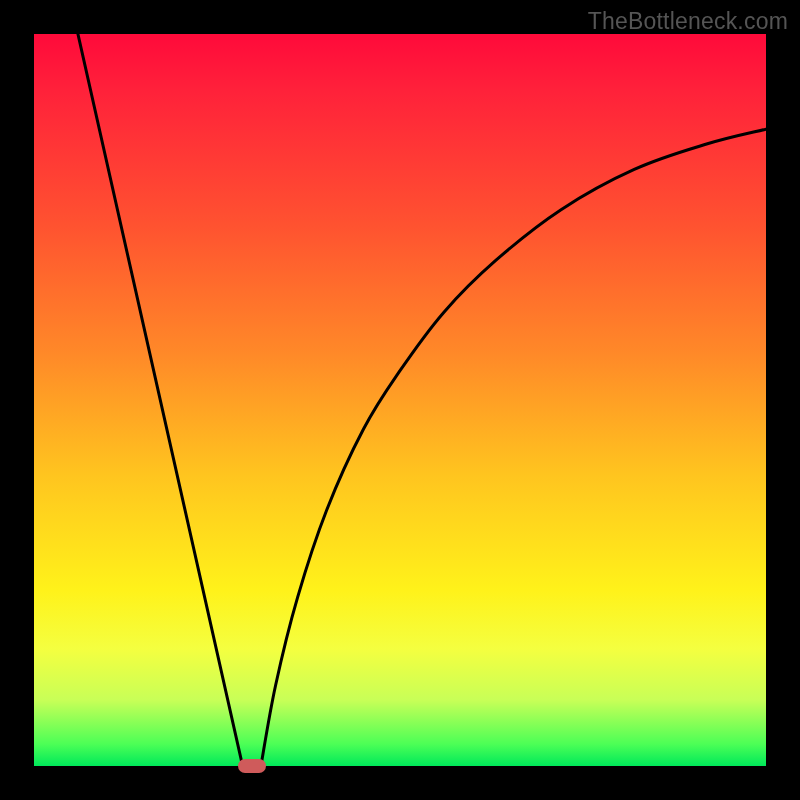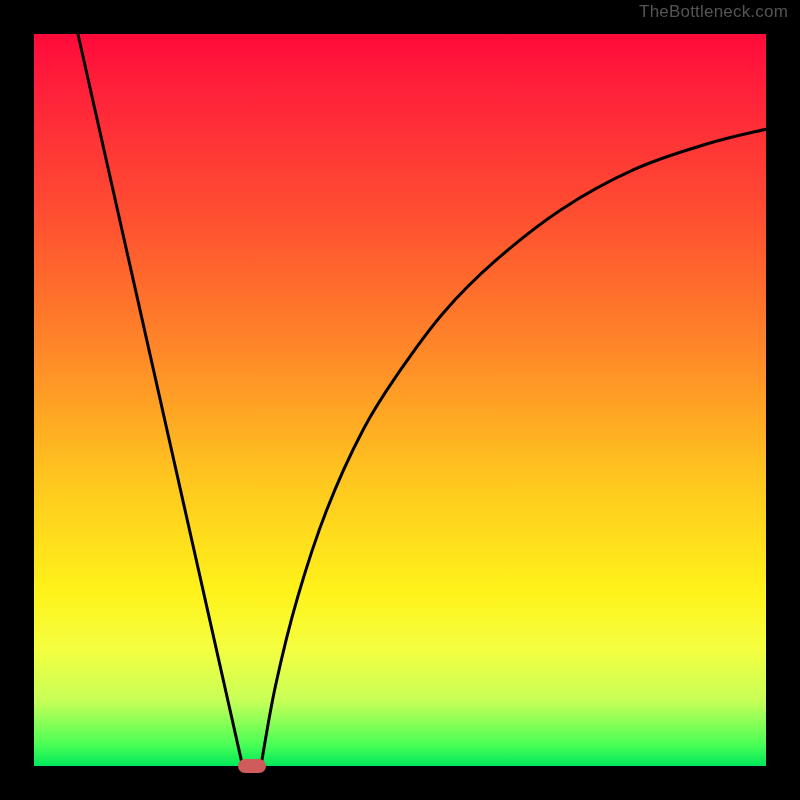--- a/index.html
+++ b/index.html
@@ -33,24 +33,24 @@
       #ffc41f 60%,
       #fff21a 76%,
       #f4ff40 84%,
       #c8ff57 91%,
       #4cff56 97%,
       #00e85a 100%
     );
   }
   .attrib {
     position: absolute;
-    top: 2px;
+    top: 8px;
     right: 12px;
     color: #555;
-    font-size: 17px;
+    font-size: 23px;
     font-weight: 400;
     letter-spacing: 0.2px;
   }
   .marker {
     position: absolute;
     width: 28px;
     height: 14px;
     background: #cf5b5b;
     border-radius: 8px;
     transform: translate(-50%, -50%);

